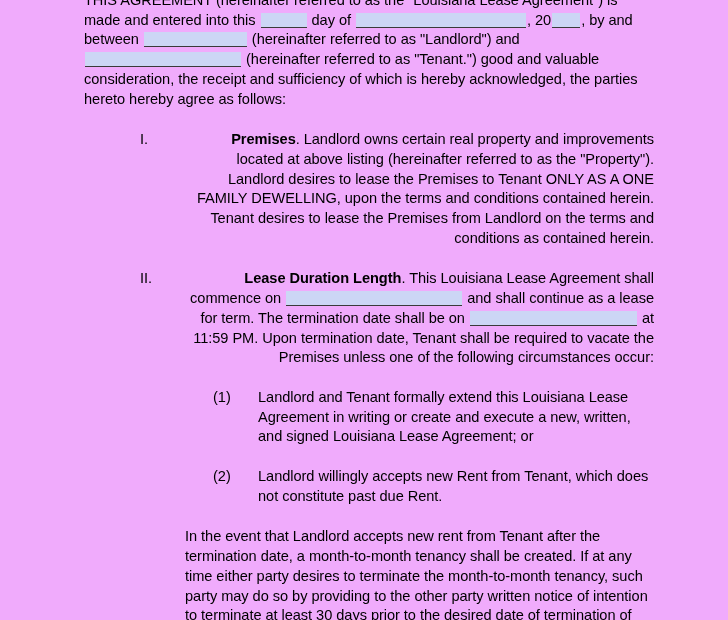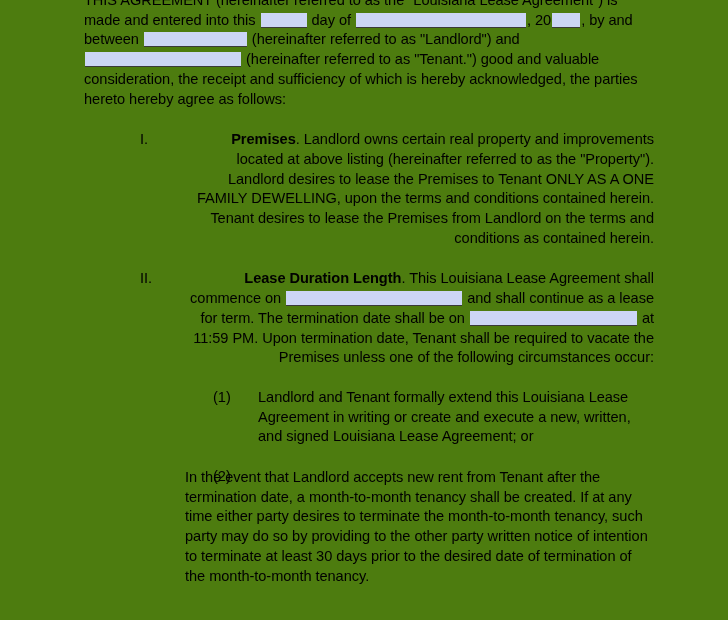--- a/index.html
+++ b/index.html
@@ -11,21 +11,21 @@
     width: 728px;
     height: 620px;
     overflow: hidden;
     font-family: "Liberation Sans", sans-serif;
     color: #000000;
   }
   .page {
     position: relative;
     width: 728px;
     height: 620px;
-    background: #4d7c0f;
+    background: #f0abfc;
     overflow: hidden;
   }
   
   .doc-body {
     position: absolute;
     left: 84px;
     top: -9px;
     width: 570px;
     font-size: 14.6px;
     line-height: 19.7px;
@@ -114,18 +114,19 @@
       <span class="clause-body"><b>Lease Duration Length</b><span>.  </span><span>This Louisiana Lease Agreement shall commence on </span><span class="field f-commence"></span><span> and shall continue as a lease for term. The termination date shall be on </span><span class="field f-termination"></span><span> at 11:59 PM. Upon termination date, Tenant shall be required to vacate the Premises unless one of the following circumstances occur:</span></span>
     </div>
 
     <div class="subclause">
       <span class="subclause-num">(1)</span>
       <span>Landlord and Tenant formally extend this Louisiana Lease Agreement in writing or create and execute a new, written, and signed Louisiana Lease Agreement; or</span>
     </div>
 
     <div class="subclause">
       <span class="subclause-num">(2)</span>
+      <span>Landlord willingly accepts new Rent from Tenant, which does not constitute past due Rent.</span>
     </div>
 
     <p class="trailing-para">In the event that Landlord accepts new rent from Tenant after the termination date, a month-to-month tenancy shall be created. If at any time either party desires to terminate the month-to-month tenancy, such party may do so by providing to the other party written notice of intention to terminate at least 30 days prior to the desired date of termination of the month-to-month tenancy.</p>
 
   </div>
 </div>
 
 </body></html>

